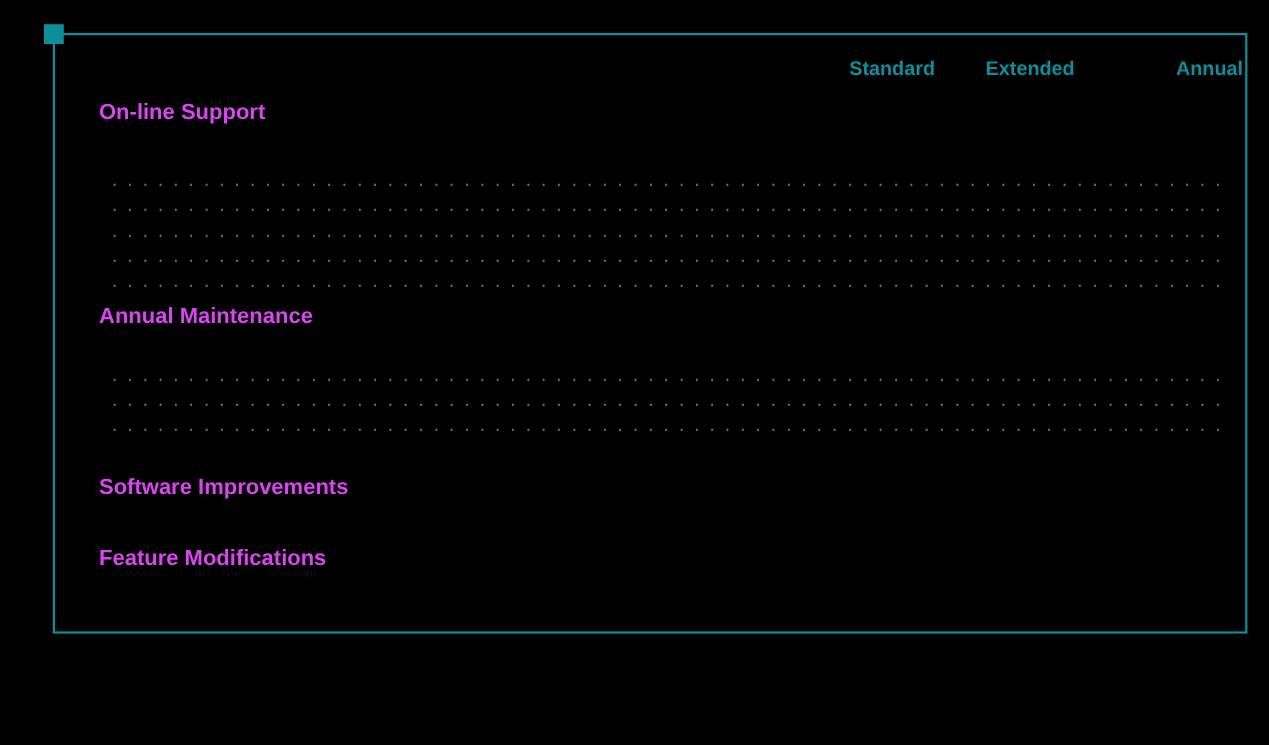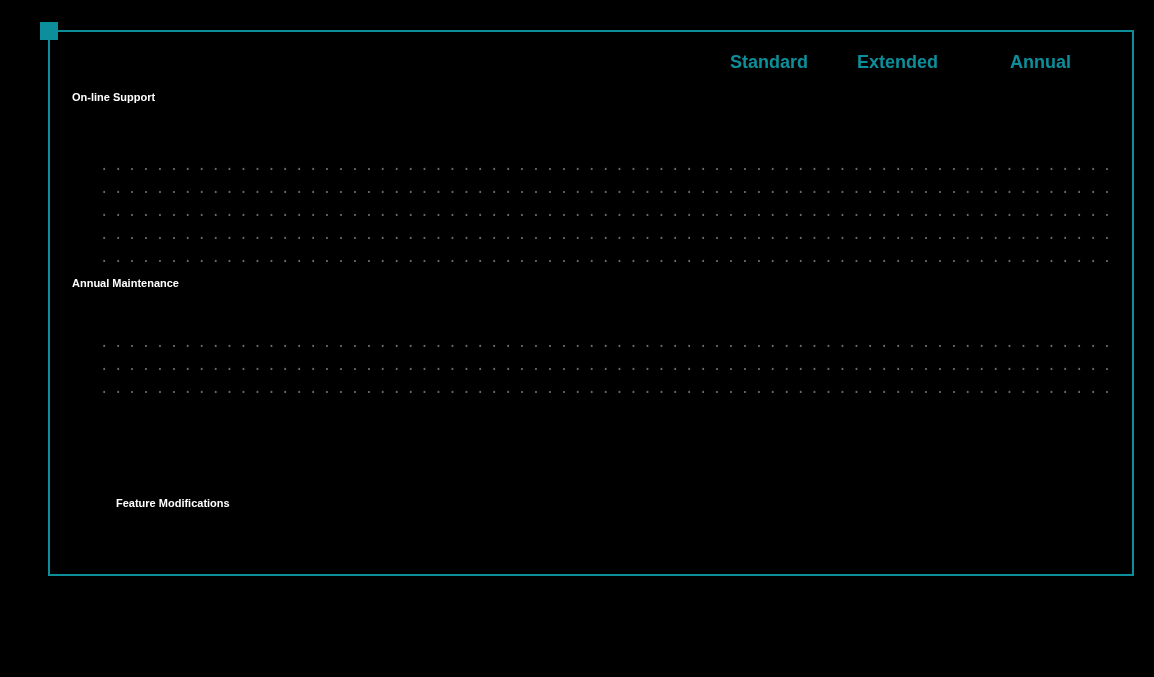--- a/index.html
+++ b/index.html
@@ -36,36 +36,36 @@
   .headers {
     position: absolute;
     left: 0;
     top: 20px;
     width: 100%;
     color: #0d8f9b;
     font-weight: bold;
     font-size: 18px;
   }
   .col {
-    text-align: left;
+    text-align: right;
   }
   .col.standard { position:absolute; left: 680px; width: 120px; }
   .col.extended { position:absolute; left: 807px; width: 120px; }
   .col.light    { position:absolute; left: 960px; width: 120px; }
   .section {
     position: absolute;
-    left: 22px;
-    color: #ffffff;
+    left: 40px;
+    color: #d946ef;
     font-weight: bold;
-    font-size: 11px;
+    font-size: 20px;
   }
   .sec1 { top: 59px; }
   .sec2 { top: 245px; }
   .sec3 { top: 400px; }
-  .sec4 { top: 465px; margin-left: 44px; }
+  .sec4 { top: 465px; }
   .dots-group {
     position: absolute;
     left: 50px;
     right: 20px;
   }
   .dots-group.g1 { top: 125px; }
   .dots-group.g2 { top: 302px; }
   .dotline {
     height: 23px;
     color: #6a6a6a;
@@ -98,16 +98,17 @@
       <div class="dotline">............................................................................................................................................................................................................................</div>
     </div>
 
     <div class="section sec2">Annual Maintenance</div>
     <div class="dots-group g2">
       <div class="dotline">............................................................................................................................................................................................................................</div>
       <div class="dotline">............................................................................................................................................................................................................................</div>
       <div class="dotline">............................................................................................................................................................................................................................</div>
     </div>
 
+    <div class="section sec3">Software Improvements</div>
     <div class="section sec4">Feature Modifications</div>
 
   </div>
 </div>
 
 </body></html>

